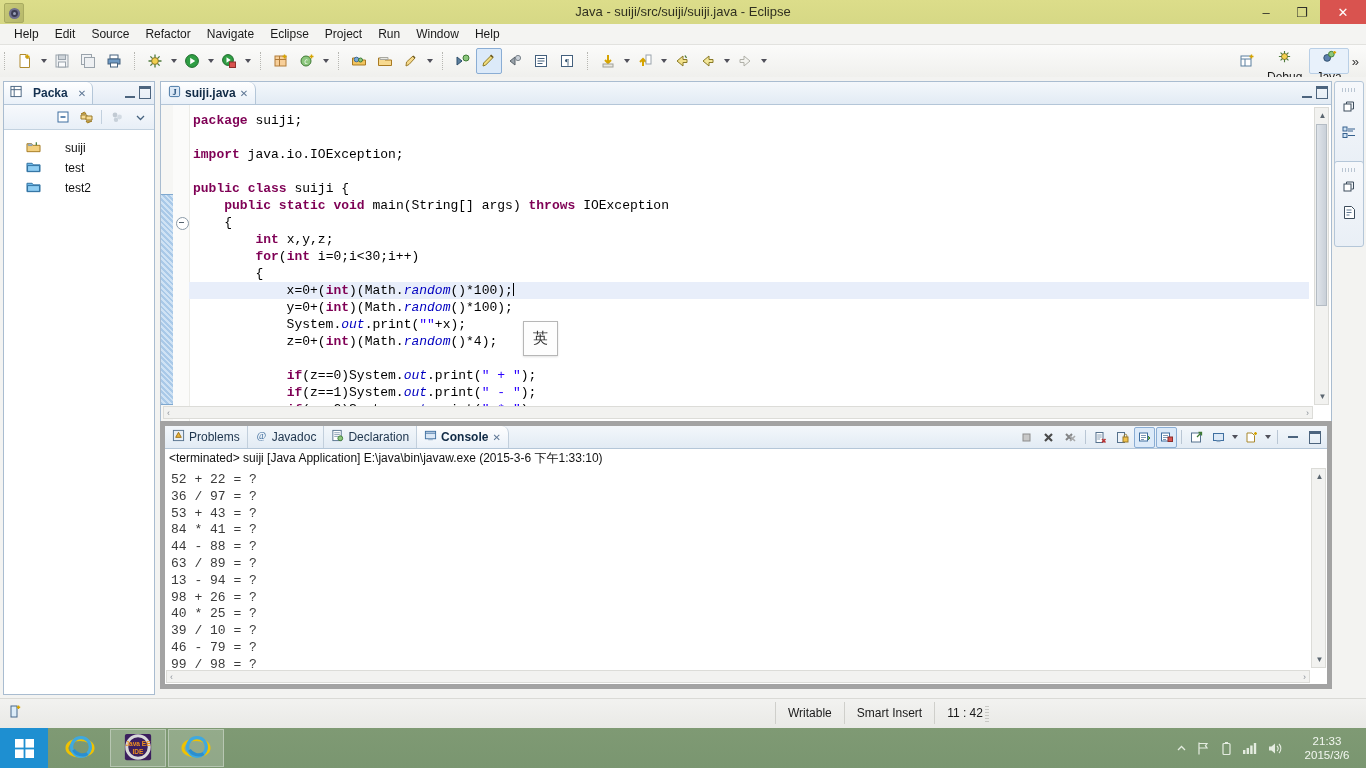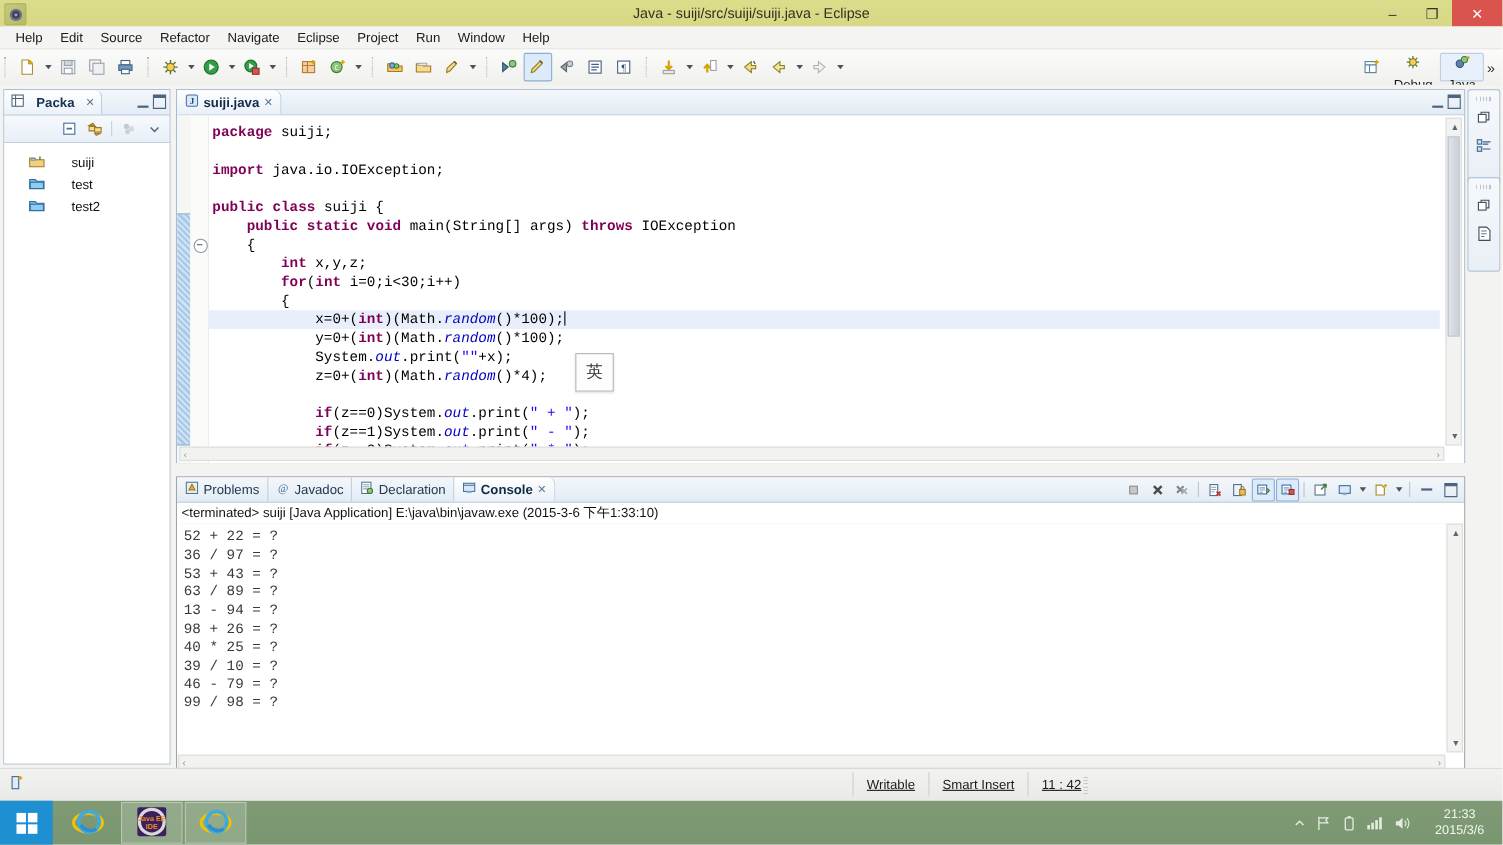--- a/index.html
+++ b/index.html
@@ -197,22 +197,22 @@
   }
   .hscroll{
     position:absolute;left:2px;right:18px;bottom:2px;height:13px;
     background:#f2f2f0;border:1px solid #dcdcd8;box-sizing:border-box;
     display:flex;justify-content:space-between;align-items:center;
     color:#8a9098;font-size:9px;padding:0 3px;
   }
 
   
   .console-panel{
-    position:absolute;left:160px;top:356px;width:1172px;height:268px;
-    border:1px solid #a3a3a3;background:#fff;box-sizing:border-box;
+    position:absolute;left:160px;top:344px;width:1172px;height:268px;
+    border:5px solid #a3a3a3;background:#fff;box-sizing:border-box;
   }
   .cons-tabrow{
     height:22px;position:relative;
     background:linear-gradient(to bottom,#f3f7fb,#e2ebf4);
     border-bottom:1px solid #b4c6d8;
   }
   .cons-tabs{position:absolute;left:0;top:0;height:22px;display:flex;}
   .cons-tab{
     height:22px;display:flex;align-items:center;gap:4px;padding:0 7px;
     font-size:12px;color:#21374f;border-right:1px solid #c2cfdc;
@@ -271,21 +271,20 @@
   .statusbar{
     position:absolute;left:0;top:698px;width:1366px;height:30px;
     background:linear-gradient(to bottom,#f2f2f0,#e9e9e6);
     border-top:1px solid #dadad6;
   }
   .sb-left{position:absolute;left:8px;top:4px;display:flex;align-items:center;gap:4px;}
   .sb-cells{position:absolute;left:775px;top:3px;display:flex;align-items:center;}
   .sb-cell{
     height:22px;line-height:22px;padding:0 12px;font-size:12px;color:#1a1a1a;
     border-left:1px solid #cfcfcb;
-    text-decoration:underline;
   }
   .sb-cell:first-child{border-left:1px solid #cfcfcb;}
   .sb-grip{
     position:absolute;left:985px;top:7px;width:4px;height:16px;
     background:repeating-linear-gradient(to bottom,#c8c8c4 0 1px,transparent 1px 3px);
   }
 
   
   .taskbar{
     position:absolute;left:0;top:728px;width:1366px;height:40px;
@@ -810,21 +809,21 @@
           <div class="ct-sep"></div>
           <div class="ct-btn">
             <span style="display:block;width:10px;border-bottom:2px solid #4c647e;"></span>
           </div>
           <div class="ct-btn">
             <span style="display:block;width:10px;height:9px;border:1.5px solid #4c647e;border-top-width:3px;"></span>
           </div>
         </div>
       </div>
       <div class="cons-head">&lt;terminated&gt; suiji [Java Application] E:\java\bin\javaw.exe (2015-3-6 下午1:33:10)</div>
-      <div class="cons-body" id="console-out"><div>52 + 22 = ?</div><div>36 / 97 = ?</div><div>53 + 43 = ?</div><div>63 / 89 = ?</div><div>13 - 94 = ?</div><div>98 + 26 = ?</div><div>40 * 25 = ?</div><div>39 / 10 = ?</div><div>46 - 79 = ?</div><div>99 / 98 = ?</div></div>
+      <div class="cons-body" id="console-out"><div>52 + 22 = ?</div><div>36 / 97 = ?</div><div>53 + 43 = ?</div><div>84 * 41 = ?</div><div>44 - 88 = ?</div><div>63 / 89 = ?</div><div>13 - 94 = ?</div><div>98 + 26 = ?</div><div>40 * 25 = ?</div><div>39 / 10 = ?</div><div>46 - 79 = ?</div><div>99 / 98 = ?</div></div>
       <div class="cons-vscroll">
         <div class="sc-arrow" style="top:0;">▲</div>
         <div class="sc-arrow" style="bottom:0;">▼</div>
       </div>
       <div class="cons-hscroll">
         <span>‹</span>
         <span>›</span>
       </div>
     </div>
 

